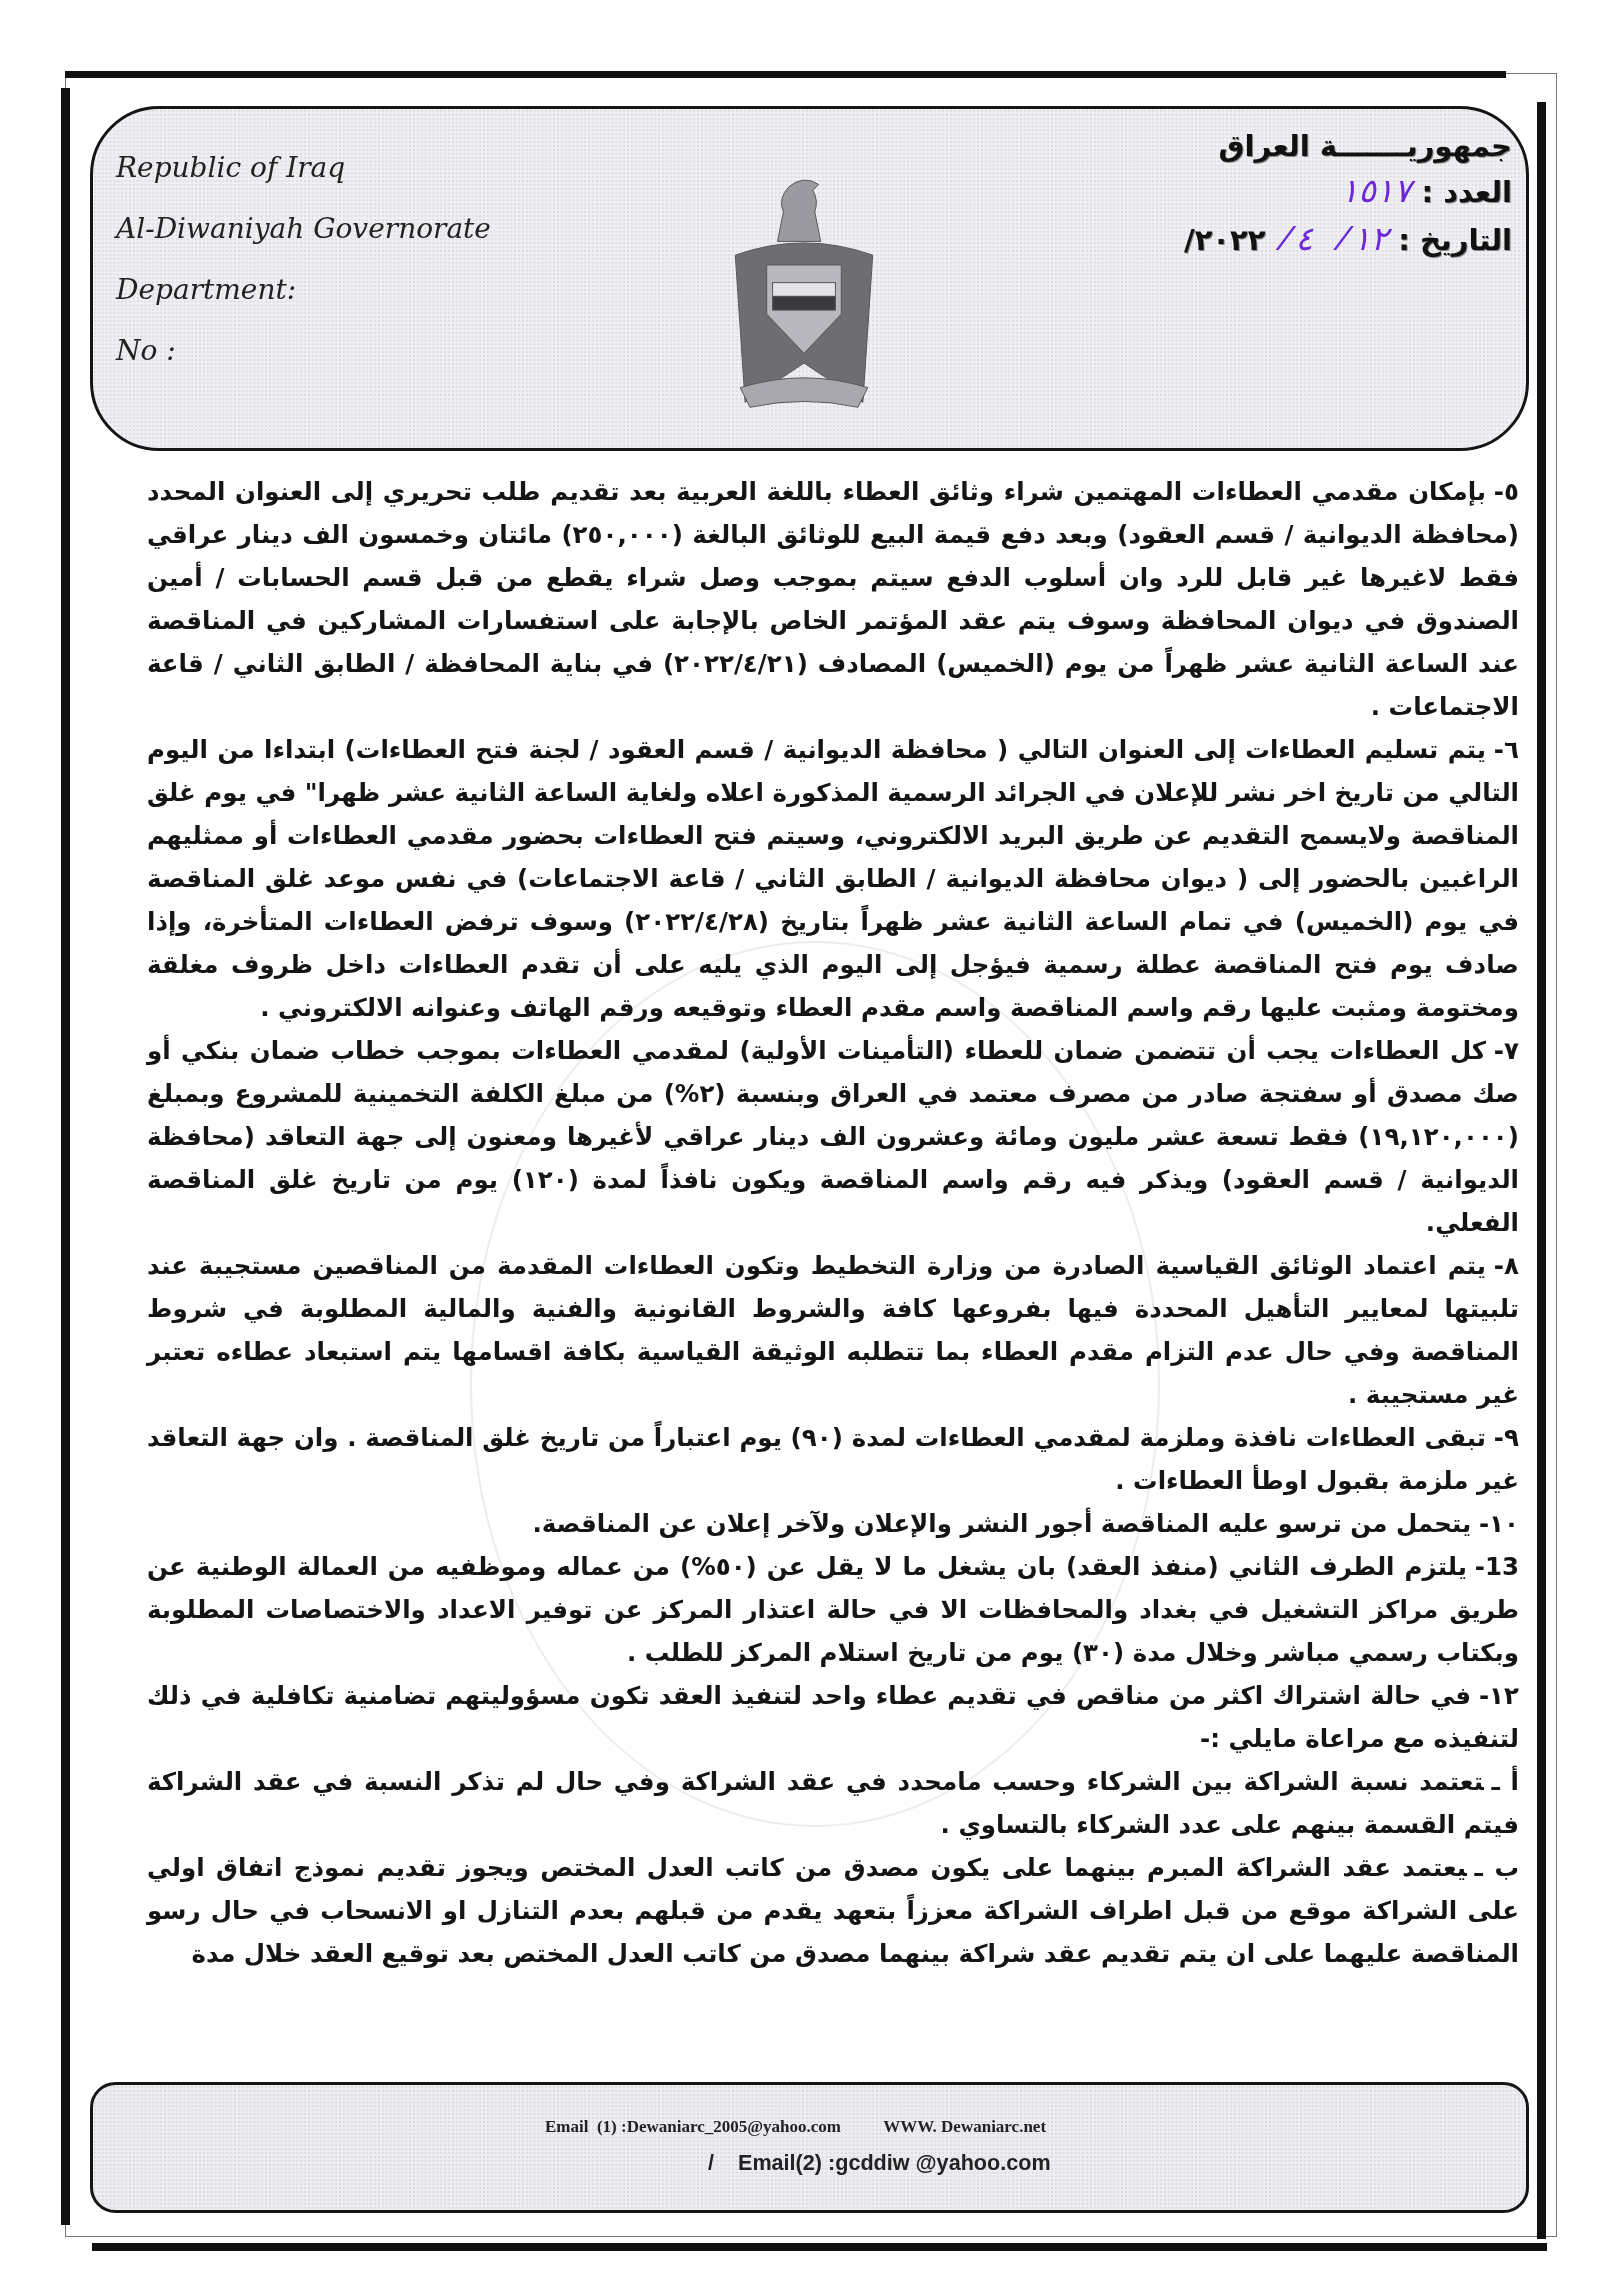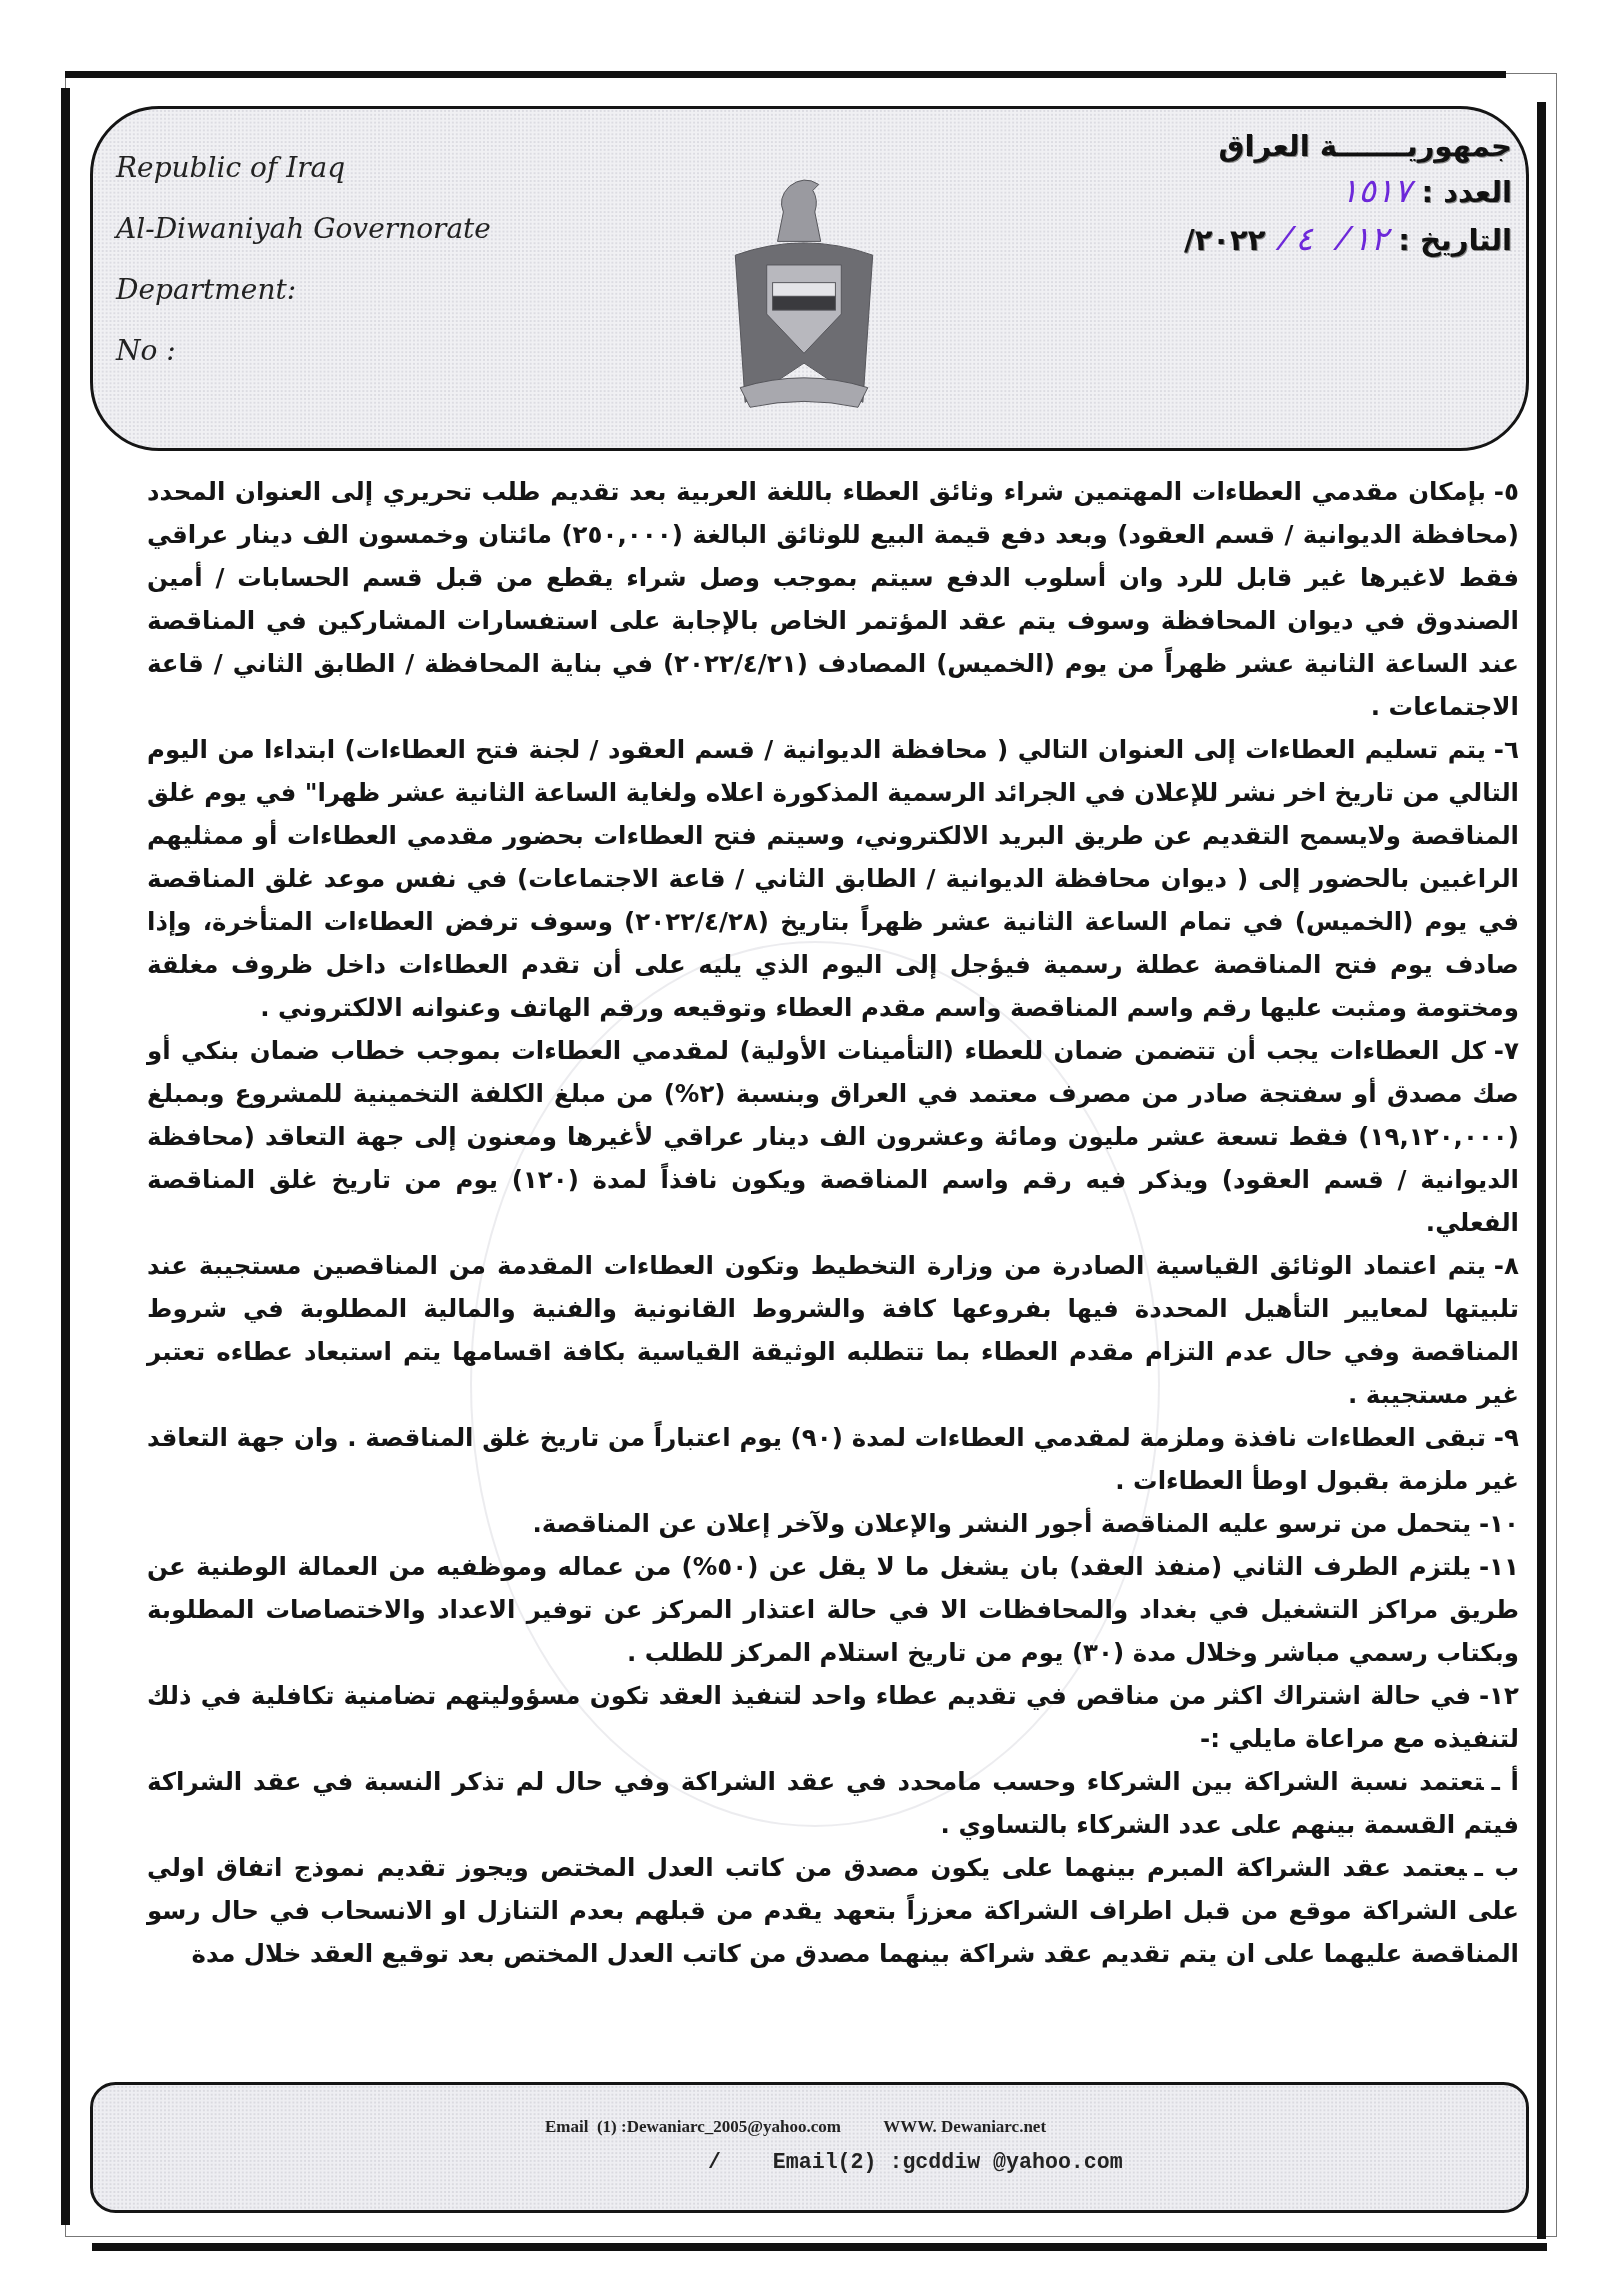--- a/index.html
+++ b/index.html
@@ -25,21 +25,21 @@
     .para { margin: 0; }
     .para .num { margin-left: 7.8px; }
 
     
     .watermark { position: absolute; left: 470px; top: 941px; width: 686px; height: 882px; border-radius: 50%; border: 2px solid rgba(180,180,190,0.25); pointer-events: none; }
 
     
     .footer-box { position: absolute; left: 90px; top: 2082px; width: 1439px; height: 131px; border: 3.9px solid #151515; border-radius: 25.5px; background: #eeeef2;
       background-image: radial-gradient(#dadae0 1px, transparent 1px); background-size: 3.9px 3.9px; box-sizing: border-box; }
     .footer-line1 { position: absolute; left: 545px; top: 2117px; font-family: "Liberation Serif", serif; font-weight: bold; font-size: 17px; color: #222; white-space: pre; }
-    .footer-line2 { position: absolute; left: 708px; top: 2150px; font-family: Liberation Mono, monospace; font-weight: bold; font-size: 21.6px; color: #222; white-space: pre; }
+    .footer-line2 { position: absolute; left: 708px; top: 2150px; font-family: Liberation Sans, sans-serif; font-weight: bold; font-size: 21.6px; color: #222; white-space: pre; }
   </style>
 </head>
 <body>
 
 <div class="frame-outer"></div>
 <div class="frame-thick-top"></div>
 <div class="frame-thick-right"></div>
 <div class="frame-thick-left"></div>
 <div class="frame-thick-bottom"></div>
 
@@ -78,21 +78,21 @@
 
 <div class="watermark"></div>
 
 <div class="body-text">
   <p class="para"><span class="num">٥-</span><span>بإمكان مقدمي العطاءات المهتمين شراء وثائق العطاء باللغة العربية بعد تقديم طلب تحريري إلى العنوان المحدد (محافظة الديوانية / قسم العقود) وبعد دفع قيمة البيع للوثائق البالغة (٢٥٠,٠٠٠) مائتان وخمسون الف دينار عراقي فقط لاغيرها غير قابل للرد وان أسلوب الدفع سيتم بموجب وصل شراء يقطع من قبل قسم الحسابات / أمين الصندوق في ديوان المحافظة وسوف يتم عقد المؤتمر الخاص بالإجابة على استفسارات المشاركين في المناقصة عند الساعة الثانية عشر ظهراً من يوم (الخميس) المصادف (٢٠٢٢/٤/٢١) في بناية المحافظة / الطابق الثاني / قاعة الاجتماعات .</span></p>
   <p class="para"><span class="num">٦-</span><span>يتم تسليم العطاءات إلى العنوان التالي ( محافظة الديوانية / قسم العقود / لجنة فتح العطاءات) ابتداءا من اليوم التالي من تاريخ اخر نشر للإعلان في الجرائد الرسمية المذكورة اعلاه ولغاية الساعة الثانية عشر ظهرا" في يوم غلق المناقصة ولايسمح التقديم عن طريق البريد الالكتروني، وسيتم فتح العطاءات بحضور مقدمي العطاءات أو ممثليهم الراغبين بالحضور إلى ( ديوان محافظة الديوانية / الطابق الثاني / قاعة الاجتماعات) في نفس موعد غلق المناقصة في يوم (الخميس) في تمام الساعة الثانية عشر ظهراً بتاريخ (٢٠٢٢/٤/٢٨) وسوف ترفض العطاءات المتأخرة، وإذا صادف يوم فتح المناقصة عطلة رسمية فيؤجل إلى اليوم الذي يليه على أن تقدم العطاءات داخل ظروف مغلقة ومختومة ومثبت عليها رقم واسم المناقصة واسم مقدم العطاء وتوقيعه ورقم الهاتف وعنوانه الالكتروني .</span></p>
   <p class="para"><span class="num">٧-</span><span>كل العطاءات يجب أن تتضمن ضمان للعطاء (التأمينات الأولية) لمقدمي العطاءات بموجب خطاب ضمان بنكي أو صك مصدق أو سفتجة صادر من مصرف معتمد في العراق وبنسبة (٢%) من مبلغ الكلفة التخمينية للمشروع وبمبلغ (١٩,١٢٠,٠٠٠) فقط تسعة عشر مليون ومائة وعشرون الف دينار عراقي لأغيرها ومعنون إلى جهة التعاقد (محافظة الديوانية / قسم العقود) ويذكر فيه رقم واسم المناقصة ويكون نافذاً لمدة (١٢٠) يوم من تاريخ غلق المناقصة الفعلي.</span></p>
   <p class="para"><span class="num">٨-</span><span>يتم اعتماد الوثائق القياسية الصادرة من وزارة التخطيط وتكون العطاءات المقدمة من المناقصين مستجيبة عند تلبيتها لمعايير التأهيل المحددة فيها بفروعها كافة والشروط القانونية والفنية والمالية المطلوبة في شروط المناقصة وفي حال عدم التزام مقدم العطاء بما تتطلبه الوثيقة القياسية بكافة اقسامها يتم استبعاد عطاءه تعتبر غير مستجيبة .</span></p>
   <p class="para"><span class="num">٩-</span><span>تبقى العطاءات نافذة وملزمة لمقدمي العطاءات لمدة (٩٠) يوم اعتباراً من تاريخ غلق المناقصة . وان جهة التعاقد غير ملزمة بقبول اوطأ العطاءات .</span></p>
   <p class="para"><span class="num">١٠-</span><span>يتحمل من ترسو عليه المناقصة أجور النشر والإعلان ولآخر إعلان عن المناقصة.</span></p>
-  <p class="para"><span class="num">١١-</span><span>يلتزم الطرف الثاني (منفذ العقد) بان يشغل ما لا يقل عن (٥٠%) من عماله وموظفيه من العمالة الوطنية عن طريق مراكز التشغيل في بغداد والمحافظات الا في حالة اعتذار المركز عن توفير الاعداد والاختصاصات المطلوبة وبكتاب رسمي مباشر وخلال مدة (٣٠) يوم من تاريخ استلام المركز للطلب .</span></p>
+  <p class="para"><span class="num">13-</span><span>يلتزم الطرف الثاني (منفذ العقد) بان يشغل ما لا يقل عن (٥٠%) من عماله وموظفيه من العمالة الوطنية عن طريق مراكز التشغيل في بغداد والمحافظات الا في حالة اعتذار المركز عن توفير الاعداد والاختصاصات المطلوبة وبكتاب رسمي مباشر وخلال مدة (٣٠) يوم من تاريخ استلام المركز للطلب .</span></p>
   <p class="para"><span class="num">١٢-</span><span>في حالة اشتراك اكثر من مناقص في تقديم عطاء واحد لتنفيذ العقد تكون مسؤوليتهم تضامنية تكافلية في ذلك لتنفيذه مع مراعاة مايلي :-</span></p>
   <p class="para"><span class="num">أ ـ</span><span>تعتمد نسبة الشراكة بين الشركاء وحسب مامحدد في عقد الشراكة وفي حال لم تذكر النسبة في عقد الشراكة فيتم القسمة بينهم على عدد الشركاء بالتساوي .</span></p>
   <p class="para"><span class="num">ب ـ</span><span>يعتمد عقد الشراكة المبرم بينهما على يكون مصدق من كاتب العدل المختص ويجوز تقديم نموذج اتفاق اولي على الشراكة موقع من قبل اطراف الشراكة معززاً بتعهد يقدم من قبلهم بعدم التنازل او الانسحاب في حال رسو المناقصة عليهما على ان يتم تقديم عقد شراكة بينهما مصدق من كاتب العدل المختص بعد توقيع العقد خلال مدة</span></p>
 </div>
 
 <div class="footer-box"></div>
 <div class="footer-line1">Email  (1) :Dewaniarc_2005@yahoo.com          WWW. Dewaniarc.net</div>
 <div class="footer-line2">/    Email(2) :gcddiw @yahoo.com</div>
 
 

